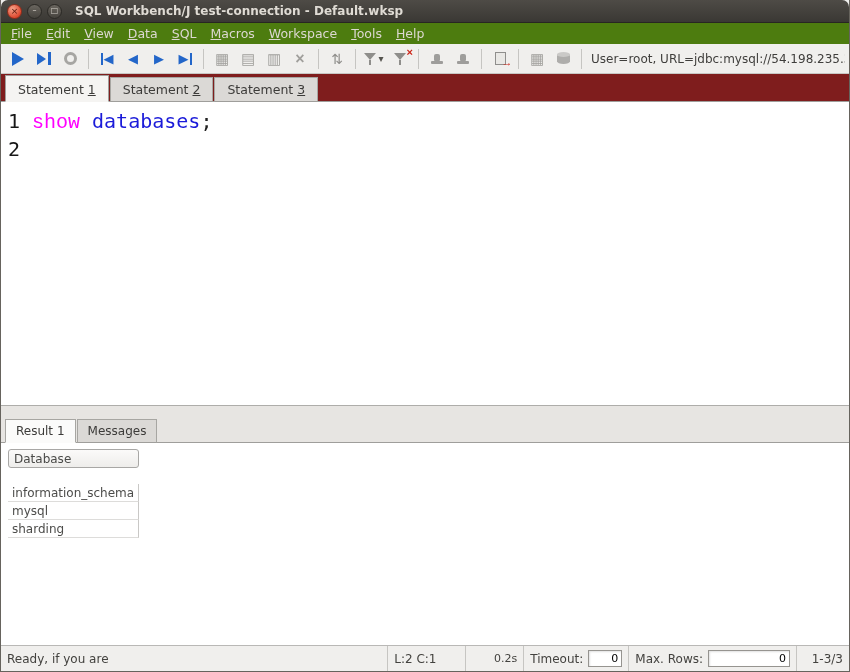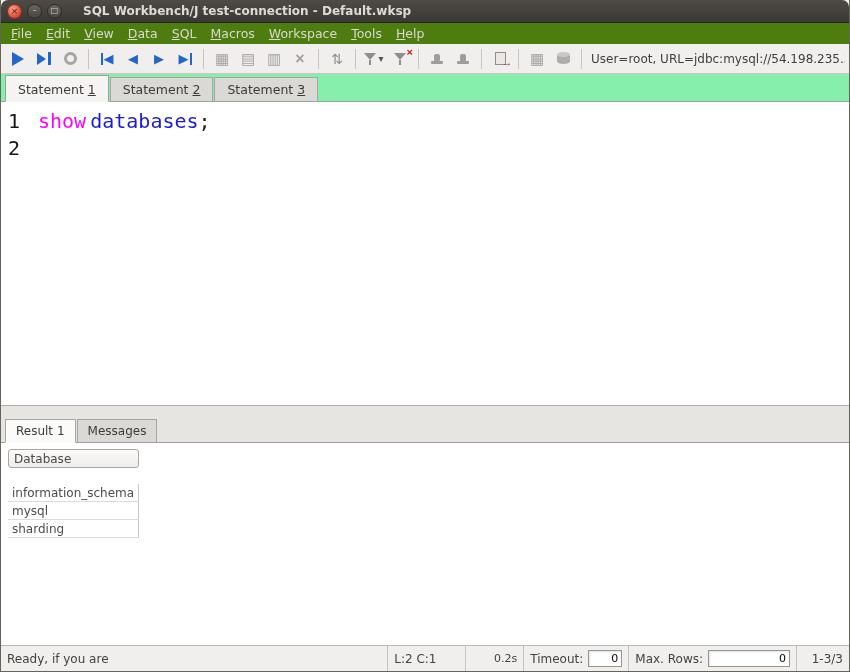--- a/index.html
+++ b/index.html
@@ -21,21 +21,21 @@
     border-radius: 7px 7px 0 0;
     display: flex; align-items: center; padding: 0 6px;
   }
   .tb-btn {
     width: 15px; height: 15px; border-radius: 50%;
     margin-right: 5px; display: inline-flex; align-items: center; justify-content: center;
     font-size: 9px; line-height: 1; cursor: default;
   }
   .tb-close { background: radial-gradient(circle at 35% 30%, #f4a38a, #de4a31 70%); border: 1px solid #942c1a; color: #57170c; }
   .tb-min, .tb-max { background: linear-gradient(#6a665f, #45423d); border: 1px solid #2b2925; color: #d3cfc7; font-size: 8px; }
-  .title { margin-left: 16px; font-weight: bold; font-size: 12px; color: #dfdbd4; white-space: nowrap; }
+  .title { margin-left: 8px; font-weight: bold; font-size: 12px; color: #dfdbd4; white-space: nowrap; }
 
   
   .menubar {
     height: 21px; flex: 0 0 21px;
     background: #4d7c0f; display: flex; align-items: center; padding-left: 3px;
   }
   .menu-item { padding: 2px 7px; font-size: 12.5px; color: #dcd8d1; white-space: nowrap; cursor: default; }
   .menu-item u { text-decoration: underline; }
 
   
@@ -65,41 +65,41 @@
   .i-stamp::before { content: ""; position: absolute; left: 3px; top: -7px; width: 6px; height: 7px; background: #9e9d9b; border-radius: 2px 2px 1px 1px; }
   .i-doc { width: 11px; height: 13px; border: 1px solid #8f8e8c; background: #e9e8e5; }
   .red-arrow { position: absolute; right: -7px; bottom: -3px; color: #cc2417; font-size: 11px; font-weight: bold; line-height: 1; }
   .i-cyl { position: relative; width: 13px; height: 11px; background: #aeadab; border-radius: 7px / 3px; }
   .i-cyl::before { content: ""; position: absolute; top: -1px; left: 0; width: 13px; height: 5px; background: #cac9c7; border-radius: 7px / 2.5px; }
   .conn { flex: 1; font-size: 12px; color: #3f3e3c; white-space: nowrap; overflow: hidden; margin-left: 4px; }
 
   
   .tabstrip {
     height: 28px; flex: 0 0 28px;
-    background: #86efac; border-bottom: 1px solid #9f9e9b;
+    background: #7f1d1d; border-bottom: 1px solid #9f9e9b;
     display: flex; align-items: flex-end; padding-left: 4px;
   }
   .tab {
     position: relative; bottom: -1px;
     font-size: 12.5px; color: #3c3b39; padding: 4px 12px 4px 12px;
     border: 1px solid #a7a6a2; border-bottom: 1px solid #9f9e9b;
     background: #dbd9d6; margin-right: 1px; white-space: nowrap; cursor: default;
   }
   .tab.active { background: #f5f4f2; border-color: #9f9e9b; border-bottom: 1px solid #f5f4f2; padding-top: 6px; }
 
   
   .editor {
     flex: 1 1 auto; background: #ffffff; overflow: hidden;
     padding: 6px 0 0 7px;
     font-family: "DejaVu Sans Mono", monospace;
     font-size: 20px; line-height: 27px; color: #161616;
   }
   .ln { display: inline-block; min-width: 14px; color: #161616; }
-  .tok-kw { margin-left: 16px; }
-  .tok-id { margin-left: 4px; }
+  .tok-kw { margin-left: 10px; font-family: Liberation Mono, monospace; }
+  .tok-id { margin-left: 12px; }
   .tok-p { color: #222222; }
 
   
   .splitter { height: 13px; flex: 0 0 13px; background: #e7e5e2; border-top: 1px solid #aeadaa; cursor: row-resize; }
   .rtabstrip {
     height: 25px; flex: 0 0 25px;
     background: #e7e5e2; border-bottom: 1px solid #9f9e9b;
     display: flex; align-items: flex-end; padding-left: 4px;
   }
   .rtab {

